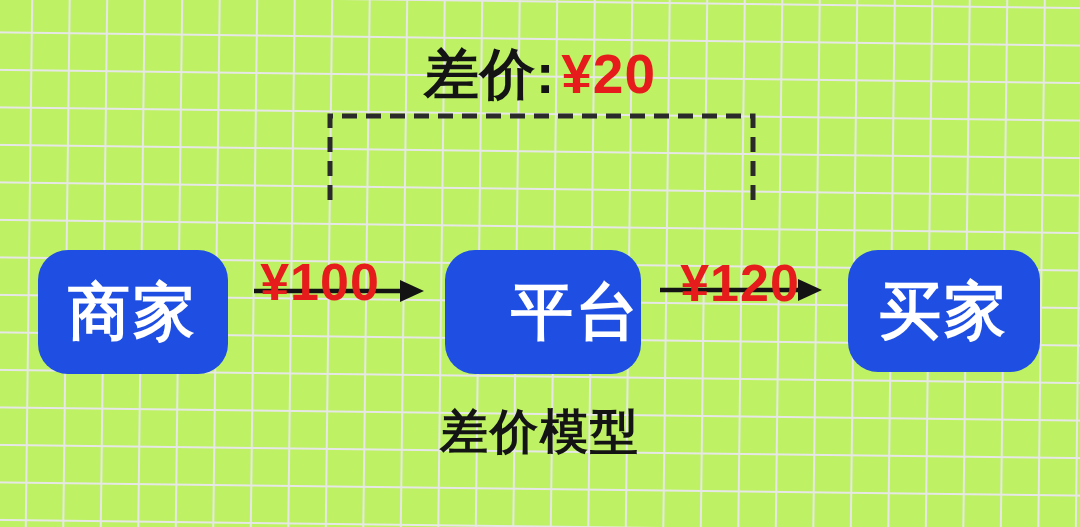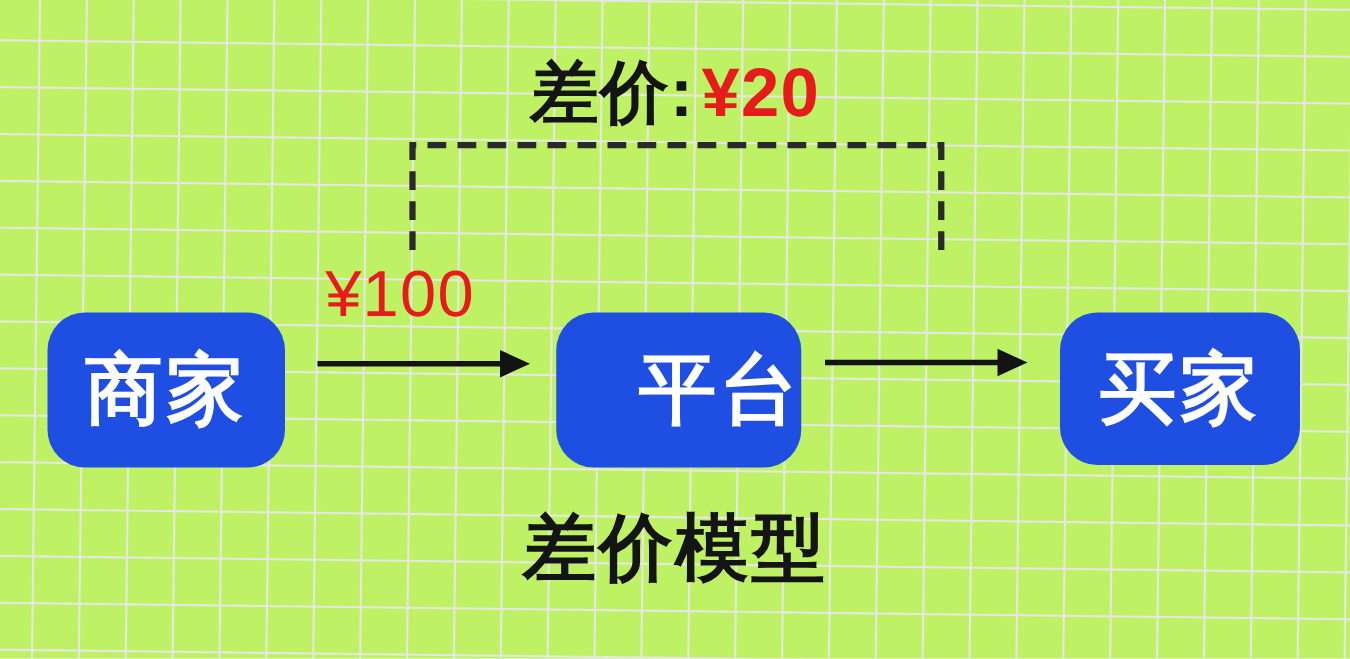--- a/index.html
+++ b/index.html
@@ -64,35 +64,36 @@
   }
   .node-merchant { left: 38px;  width: 190px; }
   .node-platform { left: 445px; width: 196px; justify-content: flex-end; }
   .node-buyer    { left: 848px; width: 192px; height: 122px; text-align: center; }
 
   .flow-amount {
     position: absolute;
     transform: translateX(-50%);
     color: #e61c1c;
     font-size: 52px;
-    font-weight: 400;
+    font-weight: 700;
     white-space: nowrap;
     line-height: 1;
     letter-spacing: 1px;
+    margin-top: 46px;
   }
   .flow-amount-1 { left: 320px; top: 210px; }
   .flow-amount-2 { left: 740px; top: 211px; }
 
   .diagram-title {
     position: absolute;
     left: 540px;
     top: 406px;
     transform: translateX(-50%);
     color: #141414;
-    font-size: 59px;
+    font-size: 48px;
     font-weight: 900;
     letter-spacing: 2px;
     white-space: nowrap;
     line-height: 1.1;
   }
 </style>
 </head>
 <body>
 
 <div class="stage">
@@ -113,20 +114,21 @@
       <polygon points="798,279 822,290 798,301" fill="#131313"></polygon>
     </g>
   </svg>
 
   <div class="spread-label">
     <span class="prefix">差价:</span><span class="value">¥20</span>
   </div>
 
   <div class="flow-amount flow-amount-1">¥100</div>
 
+  <div class="flow-amount flow-amount-2">¥120</div>
 
   <div class="node node-merchant">
     <span>商家</span>
   </div>
 
   <div class="node node-platform">
     <span>平台</span>
   </div>
 
   <div class="node node-buyer">

